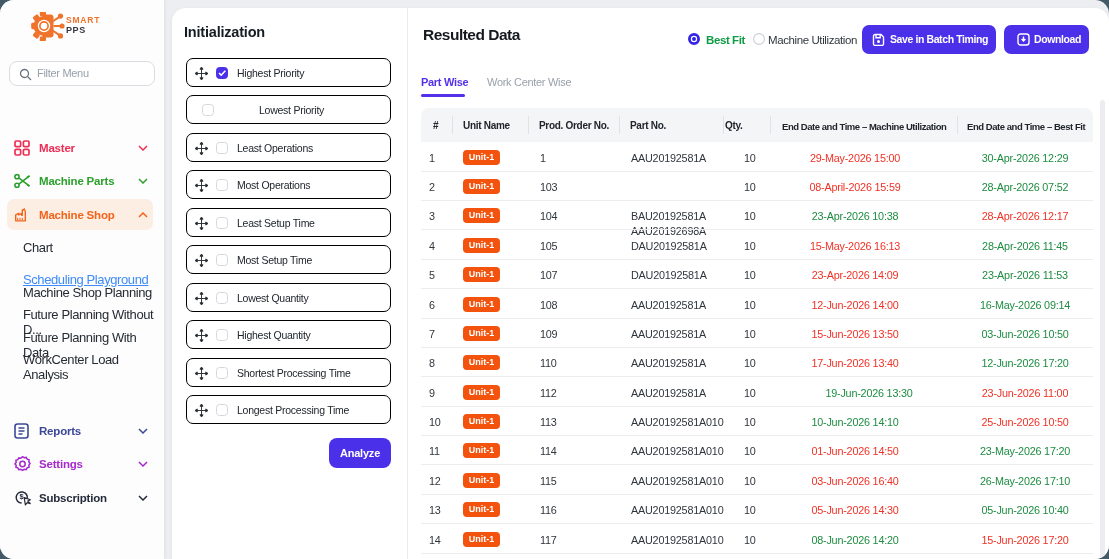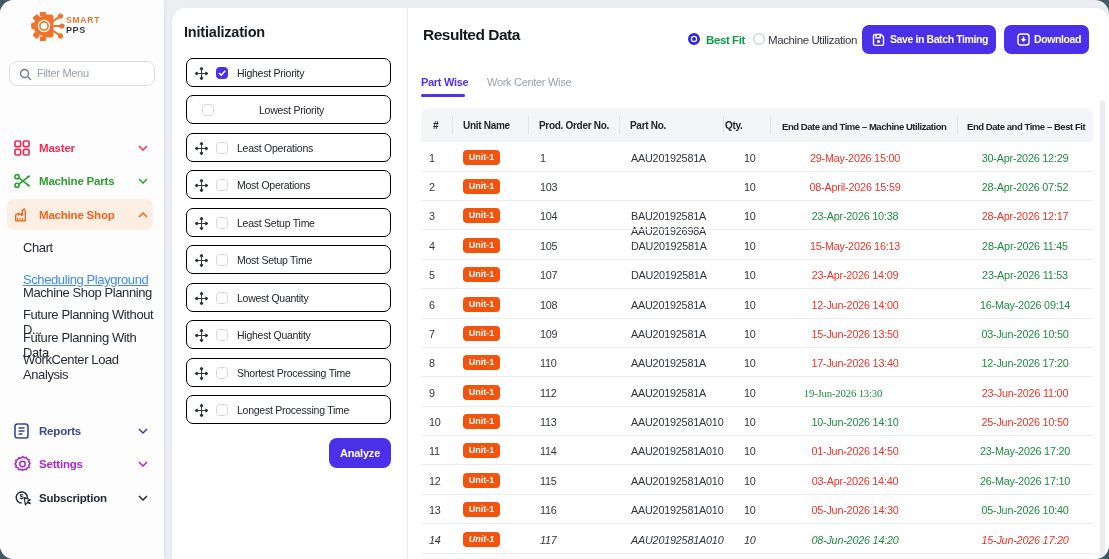--- a/index.html
+++ b/index.html
@@ -429,21 +429,21 @@
         <span class="cell" style="left:323px;">10</span>
         <span class="dt red" style="left:353px;width:162px;">17-Jun-2026 13:40</span>
         <span class="dt green" style="left:539px;width:130px;text-align:center;">12-Jun-2026 17:20</span>
       </div>
       <div class="row" style="top:369.7px;">
         <span class="cell" style="left:8px;">9</span>
         <span class="badge" style="left:42px;">Unit-1</span>
         <span class="cell" style="left:119px;">112</span>
         <span class="cell" style="left:210px;">AAU20192581A</span>
         <span class="cell" style="left:323px;">10</span>
-        <span class="dt green" style="left:341px;width:162px;font-family:Liberation Serif, serif;">19-Jun-2026 13:30</span>
+        <span class="dt green" style="left:367px;width:162px;">19-Jun-2026 13:30</span>
         <span class="dt red" style="left:539px;width:130px;">23-Jun-2026 11:00</span>
       </div>
       <div class="row" style="top:399.0px;">
         <span class="cell" style="left:8px;">10</span>
         <span class="badge" style="left:42px;">Unit-1</span>
         <span class="cell" style="left:119px;">113</span>
         <span class="cell" style="left:210px;">AAU20192581A010</span>
         <span class="cell" style="left:323px;">10</span>
         <span class="dt green" style="left:353px;width:162px;">10-Jun-2026 14:10</span>
         <span class="dt red" style="left:539px;width:130px;">25-Jun-2026 10:50</span>
@@ -456,33 +456,33 @@
         <span class="cell" style="left:323px;">10</span>
         <span class="dt red" style="left:353px;width:162px;">01-Jun-2026 14:50</span>
         <span class="dt green" style="left:539px;width:130px;">23-May-2026 17:20</span>
       </div>
       <div class="row" style="top:457.8px;">
         <span class="cell" style="left:8px;">12</span>
         <span class="badge" style="left:42px;">Unit-1</span>
         <span class="cell" style="left:119px;">115</span>
         <span class="cell" style="left:210px;">AAU20192581A010</span>
         <span class="cell" style="left:323px;">10</span>
-        <span class="dt red" style="left:353px;width:162px;">03-Apr-2026 14:40</span>
+        <span class="dt red" style="left:353px;width:162px;">03-Jun-2026 16:40</span>
         <span class="dt green" style="left:539px;width:130px;">26-May-2026 17:10</span>
       </div>
       <div class="row" style="top:487.1px;">
         <span class="cell" style="left:8px;">13</span>
         <span class="badge" style="left:42px;">Unit-1</span>
         <span class="cell" style="left:119px;">116</span>
         <span class="cell" style="left:210px;">AAU20192581A010</span>
         <span class="cell" style="left:323px;">10</span>
         <span class="dt red" style="left:353px;width:162px;">05-Jun-2026 14:30</span>
         <span class="dt green" style="left:539px;width:130px;">05-Jun-2026 10:40</span>
       </div>
-      <div class="row" style="top:516.5px;font-style:italic;">
+      <div class="row" style="top:516.5px;">
         <span class="cell" style="left:8px;">14</span>
         <span class="badge" style="left:42px;">Unit-1</span>
         <span class="cell" style="left:119px;">117</span>
         <span class="cell" style="left:210px;">AAU20192581A010</span>
         <span class="cell" style="left:323px;">10</span>
         <span class="dt green" style="left:353px;width:162px;">08-Jun-2026 14:20</span>
         <span class="dt red" style="left:539px;width:130px;">15-Jun-2026 17:20</span>
       </div>
       <div class="scrollbar"></div>
     </div>

